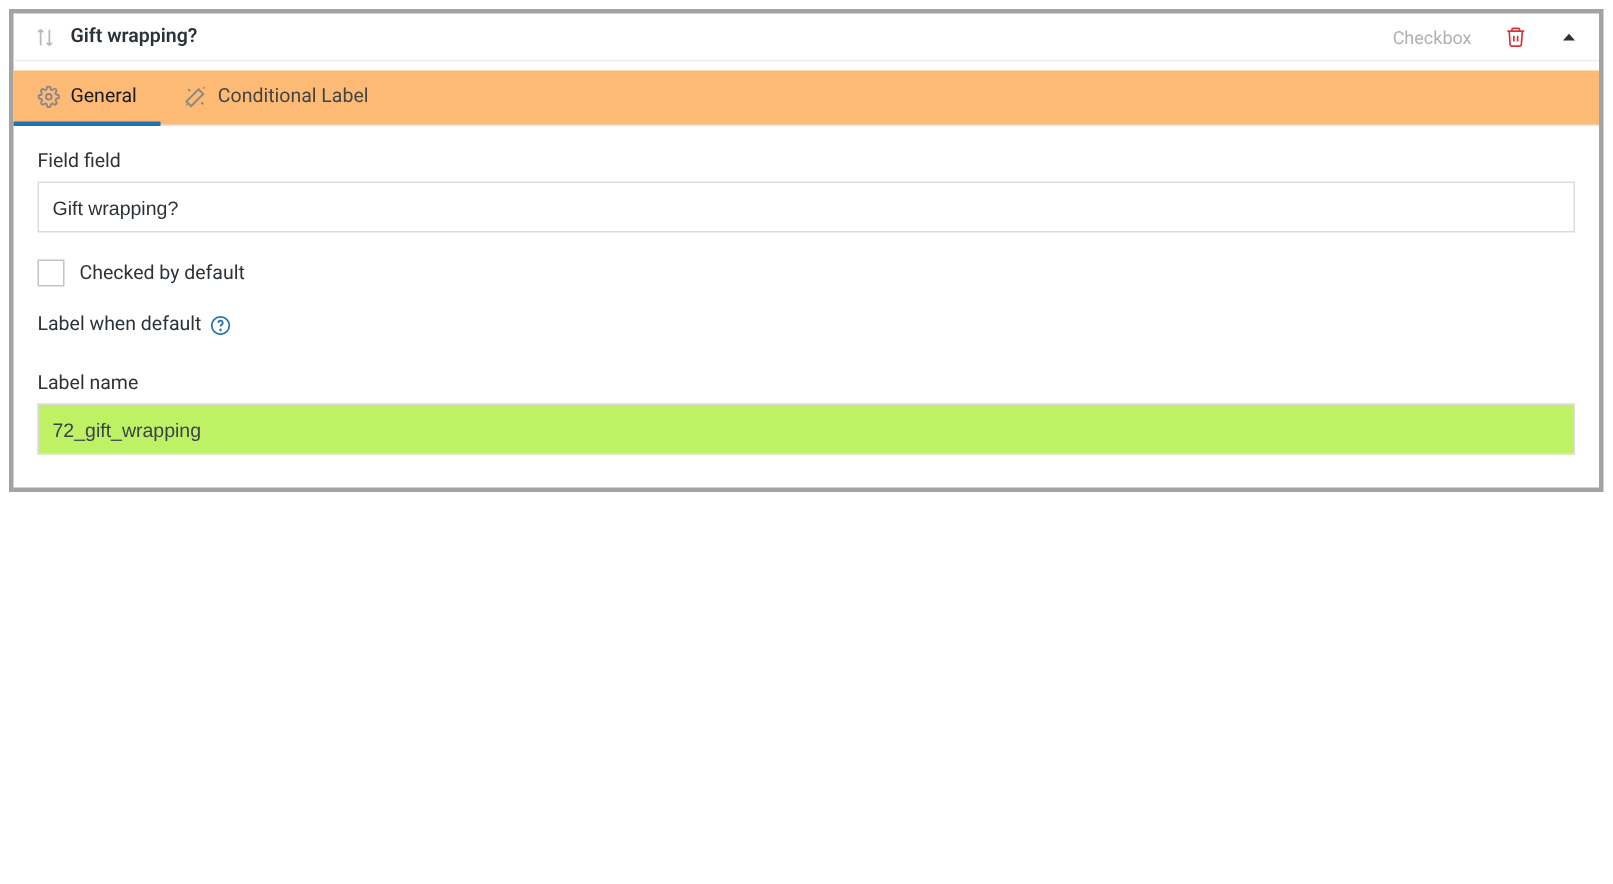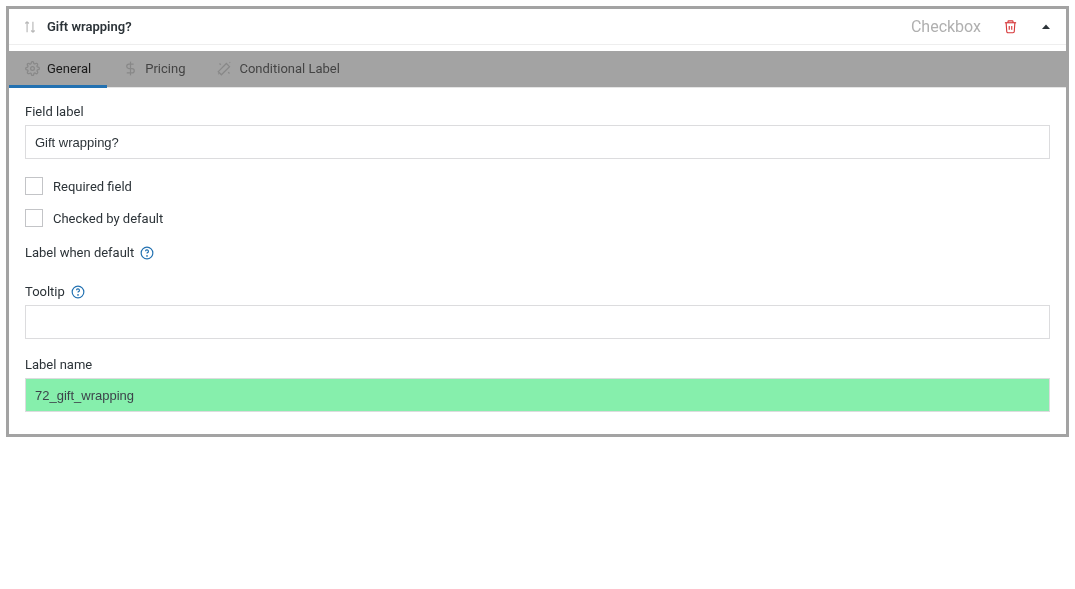--- a/index.html
+++ b/index.html
@@ -26,37 +26,37 @@
       color: #b8b8b8;
       cursor: move;
     }
     .header-title {
       font-weight: 600;
       font-size: 13px;
       flex: 1;
     }
     .header-type {
       color: #b0b0b0;
-      font-size: 16px;
+      font-size: 12px;
       margin-right: 12px;
     }
     .trash-icon {
       color: #d63638;
       cursor: pointer;
       margin-right: 12px;
     }
     .collapse-icon {
       color: #2c3338;
       cursor: pointer;
     }
     .tabs {
       display: flex;
       border-bottom: 1px solid #e5e5e5;
       margin-top: 6px;
-      background: #a3a3a3;
+      background: #fdba74;
       text-align: right;
     }
     .tab {
       display: flex;
       align-items: center;
       gap: 7px;
       padding: 10px 16px 11px 16px;
       cursor: pointer;
       color: #444;
       font-size: 13px;
@@ -92,21 +92,21 @@
     }
     .text-input {
       width: 100%;
       padding: 6px 9px;
       border: 1px solid #dcdcde;
       font-size: 13px;
       color: #2c3338;
       height: 34px;
     }
     .text-input.readonly {
-      background: #86efac;
+      background: #bef264;
       color: #3c434a;
     }
     .checkbox-row {
       display: flex;
       align-items: center;
       gap: 10px;
       margin-bottom: 14px;
     }
     .chk {
       appearance: none;
@@ -160,81 +160,55 @@
         <svg width="15" height="15" viewBox="0 0 24 24" fill="none" stroke="currentColor" stroke-width="2">
           <circle cx="12" cy="12" r="3"></circle>
           <path d="M19.4 15a1.65 1.65 0 0 0 .33 1.82l.06.06a2 2 0 0 1-2.83 2.83l-.06-.06a1.65 1.65 0 0 0-1.82-.33 1.65 1.65 0 0 0-1 1.51V21a2 2 0 0 1-4 0v-.09a1.65 1.65 0 0 0-1-1.51 1.65 1.65 0 0 0-1.82.33l-.06.06a2 2 0 1 1-2.83-2.83l.06-.06a1.65 1.65 0 0 0 .33-1.82 1.65 1.65 0 0 0-1.51-1H3a2 2 0 0 1 0-4h.09a1.65 1.65 0 0 0 1.51-1 1.65 1.65 0 0 0-.33-1.82l-.06-.06a2 2 0 1 1 2.83-2.83l.06.06a1.65 1.65 0 0 0 1.82.33h0a1.65 1.65 0 0 0 1-1.51V3a2 2 0 0 1 4 0v.09a1.65 1.65 0 0 0 1 1.51h0a1.65 1.65 0 0 0 1.82-.33l.06-.06a2 2 0 1 1 2.83 2.83l-.06.06a1.65 1.65 0 0 0-.33 1.82v0a1.65 1.65 0 0 0 1.51 1H21a2 2 0 0 1 0 4h-.09a1.65 1.65 0 0 0-1.51 1z"></path>
         </svg>
       </span>
       <span>General</span>
     </div>
     <div class="tab">
       <span class="tab-icon">
         <svg width="15" height="15" viewBox="0 0 24 24" fill="none" stroke="currentColor" stroke-width="2">
-          <path d="M12 1v22"></path>
-          <path d="M17 5H9.5a3.5 3.5 0 0 0 0 7h5a3.5 3.5 0 0 1 0 7H6"></path>
-        </svg>
-      </span>
-      <span>Pricing</span>
-    </div>
-    <div class="tab">
-      <span class="tab-icon">
-        <svg width="15" height="15" viewBox="0 0 24 24" fill="none" stroke="currentColor" stroke-width="2">
           <path d="M15 4l5 5L7 22l-5-5L15 4z"></path>
           <path d="M4 4l2 2M18 18l2 2M20 2l1 1M2 20l1 1"></path>
         </svg>
       </span>
       <span>Conditional Label</span>
     </div>
   </div>
 
   <div class="panel-body">
 
     <div class="form-group">
-      <div class="form-label">Field label</div>
+      <div class="form-label">Field field</div>
       <input type="text" class="text-input" value="Gift wrapping?" style="">
     </div>
 
-    <div class="checkbox-row">
-      <input type="checkbox" class="chk" style="">
-      <span class="chk-label">Required field</span>
-    </div>
 
     <div class="checkbox-row" style="margin-bottom:18px;">
       <input type="checkbox" class="chk" style="">
       <span class="chk-label">Checked by default</span>
     </div>
 
     <div class="form-group">
       <div class="form-label">
         <span>Label when default</span>
         <span class="help-icon">
           <svg width="14" height="14" viewBox="0 0 24 24" fill="none" stroke="currentColor" stroke-width="2">
             <circle cx="12" cy="12" r="10"></circle>
             <path d="M9.5 9a2.5 2.5 0 1 1 3.5 2.3c-.8.4-1 1-1 1.7"></path>
             <circle cx="12" cy="17" r="0.5" fill="currentColor"></circle>
           </svg>
         </span>
       </div>
     </div>
 
 
-    <div class="form-group">
-      <div class="form-label">
-        <span>Tooltip</span>
-        <span class="help-icon">
-          <svg width="14" height="14" viewBox="0 0 24 24" fill="none" stroke="currentColor" stroke-width="2">
-            <circle cx="12" cy="12" r="10"></circle>
-            <path d="M9.5 9a2.5 2.5 0 1 1 3.5 2.3c-.8.4-1 1-1 1.7"></path>
-            <circle cx="12" cy="17" r="0.5" fill="currentColor"></circle>
-          </svg>
-        </span>
-      </div>
-      <input type="text" class="text-input" value="" style="">
-    </div>
 
     <div class="form-group" style="margin-bottom:0;">
       <div class="form-label">Label name</div>
       <input type="text" readonly="" class="text-input readonly" value="72_gift_wrapping" style="">
     </div>
 
   </div>
 
 </div>
 

